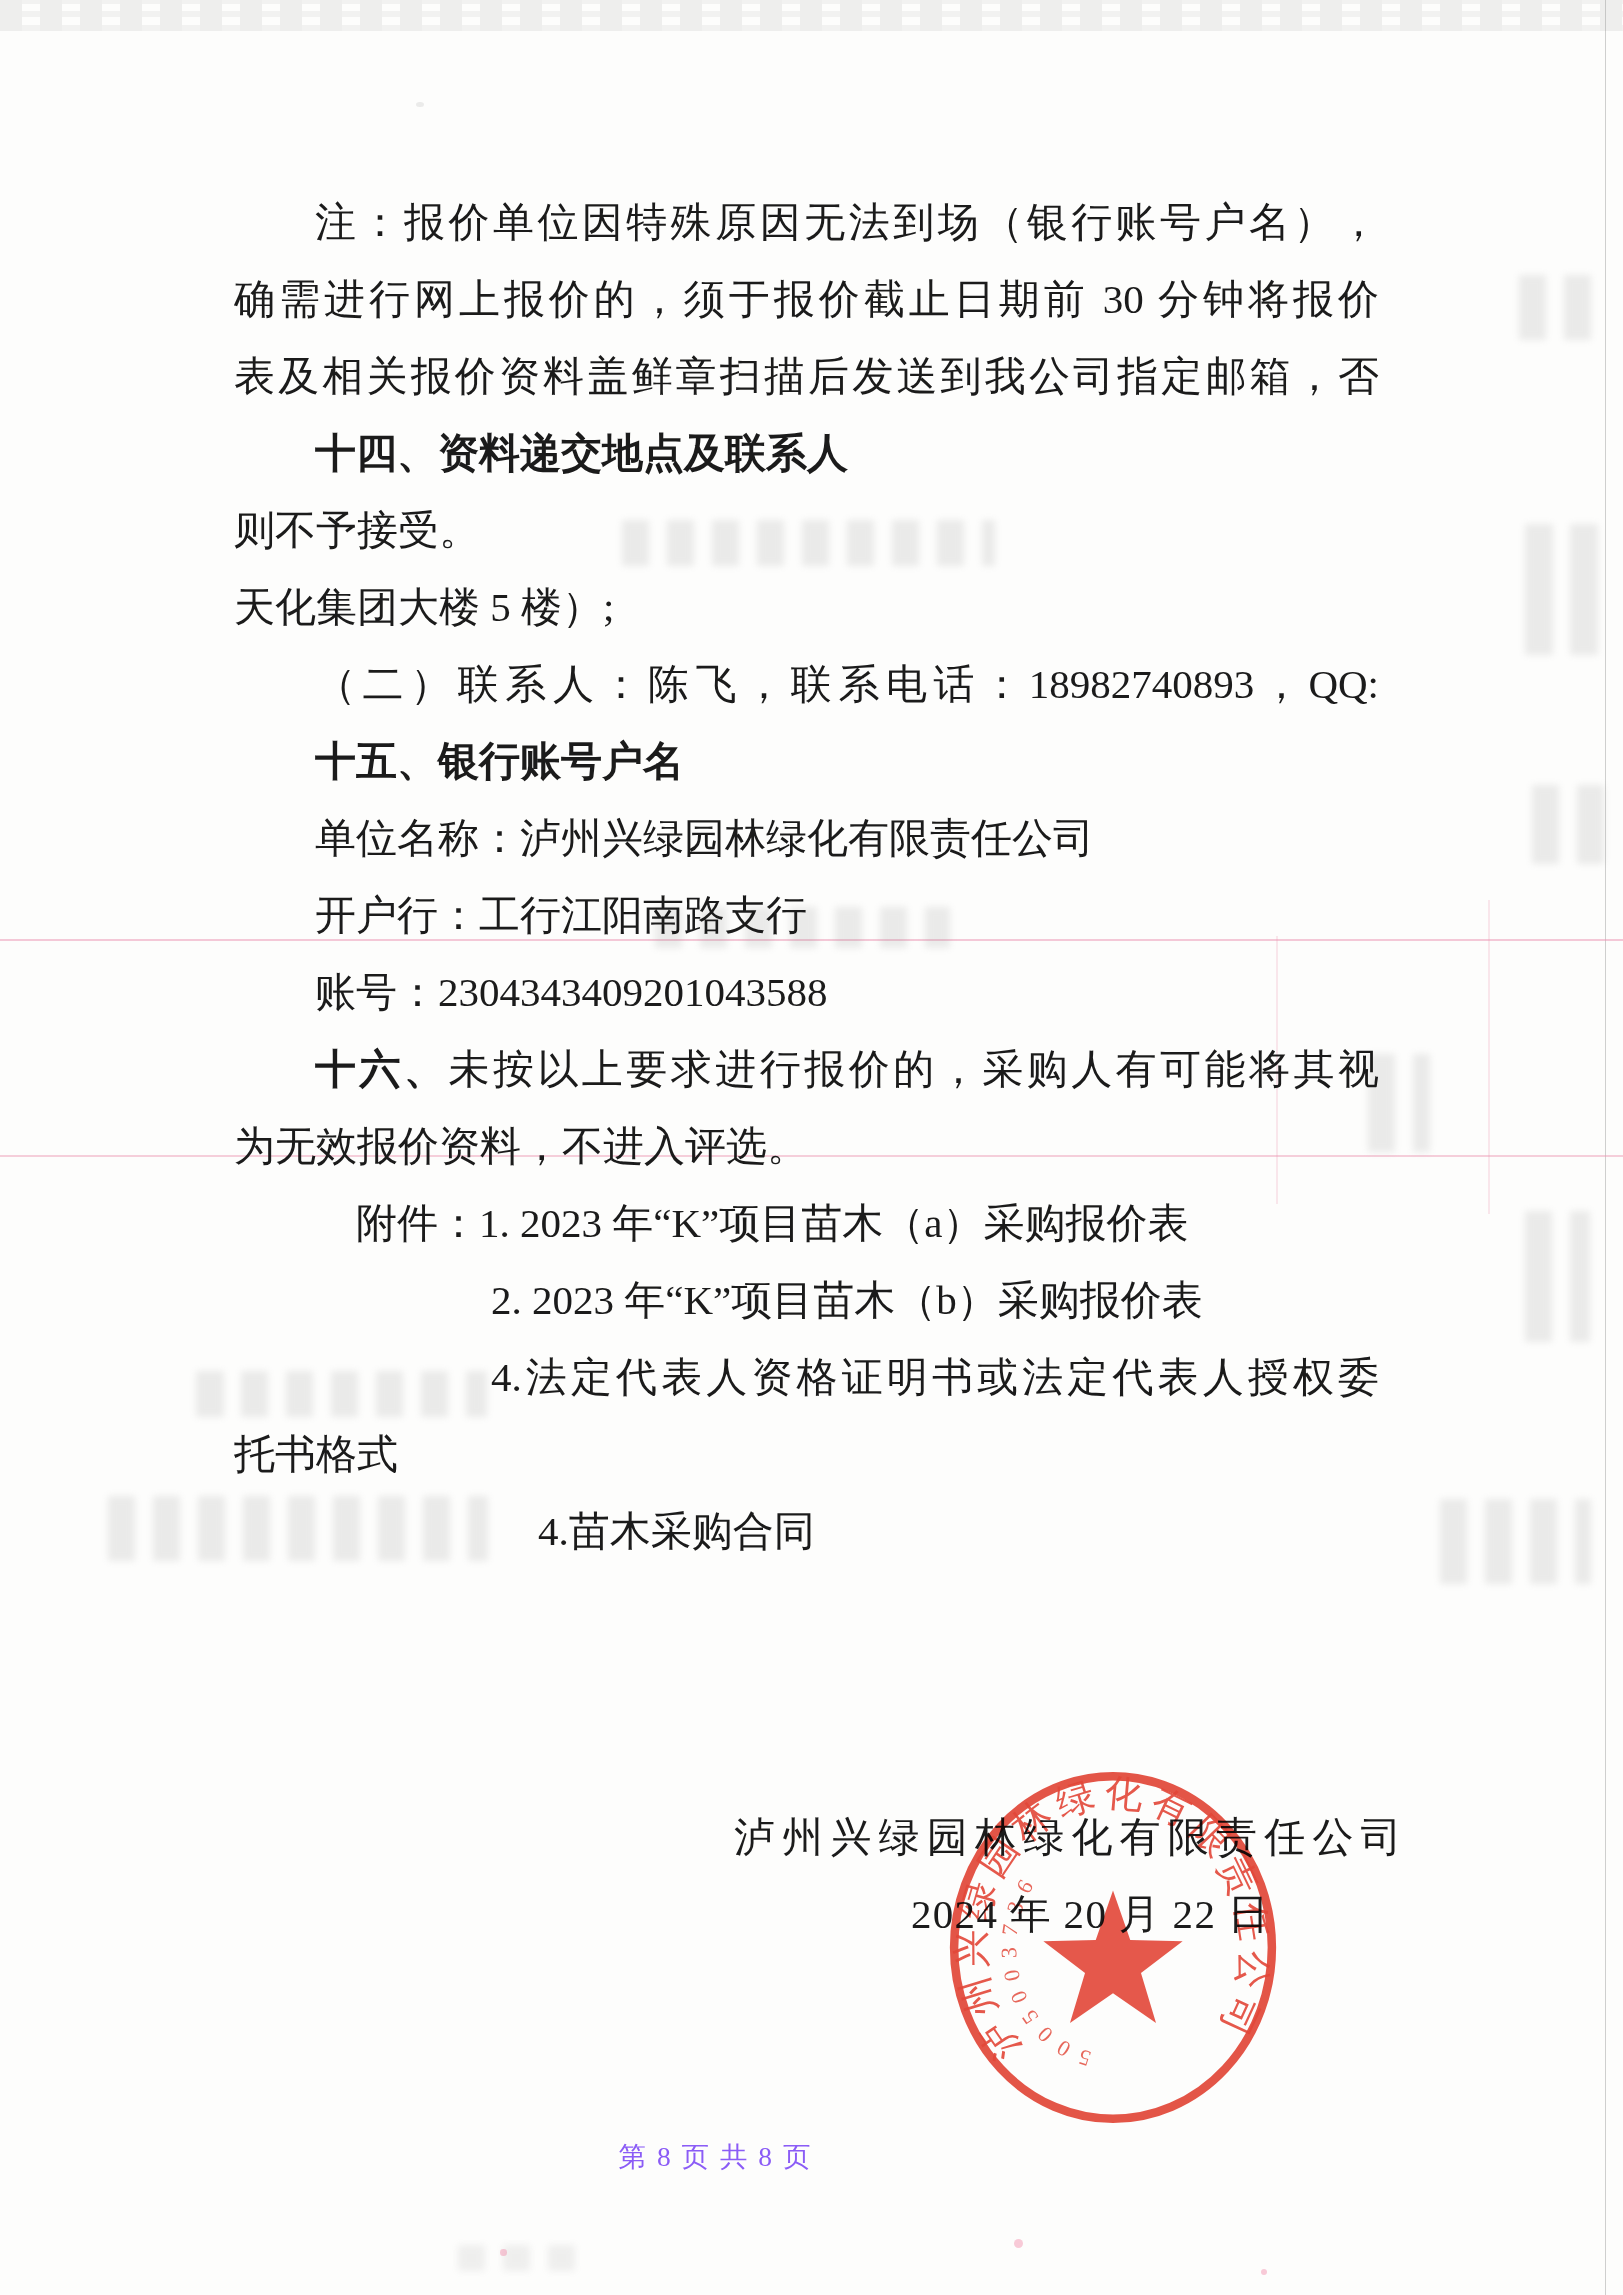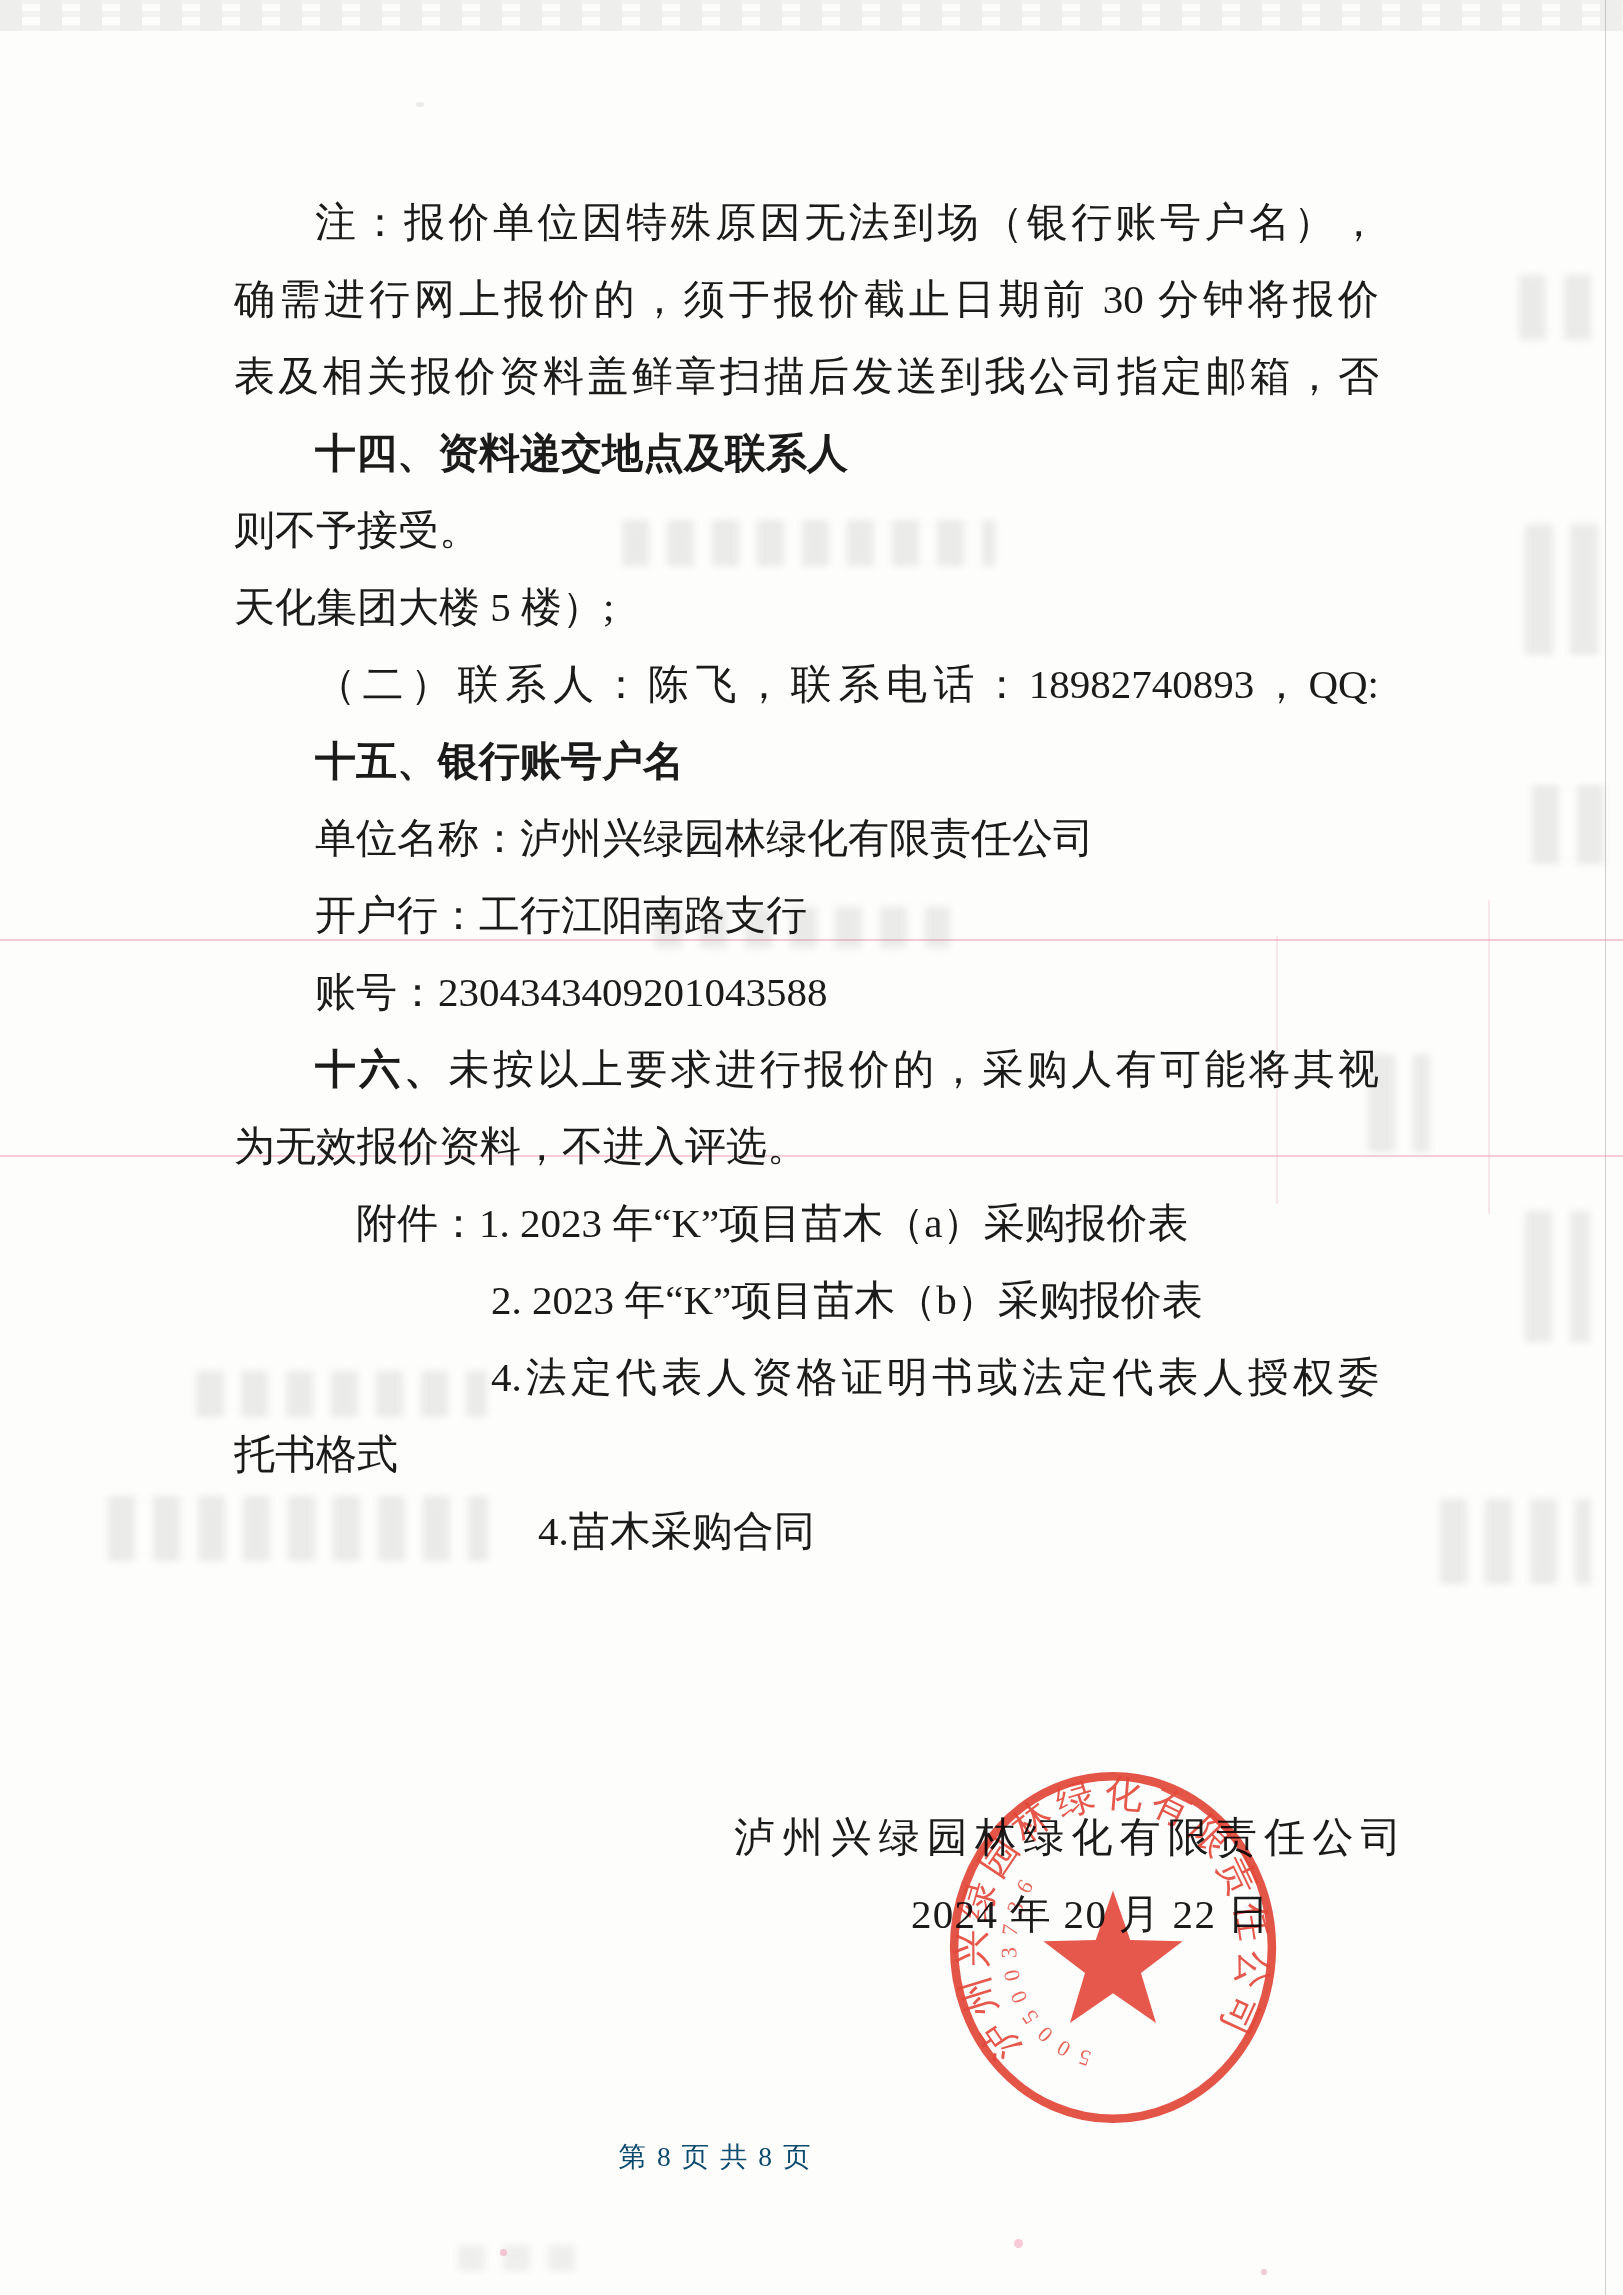--- a/index.html
+++ b/index.html
@@ -20,21 +20,21 @@
   .s-attach{padding-left:122px;}
   .s-attach-num{padding-left:257px;}
   .s-attach4{padding-left:304px;}
   .b{font-weight:bold;}
   
   .sig{position:absolute;height:77px;line-height:77px;font-size:41px;}
   .sig-company{left:734px;top:1799px;letter-spacing:7.2px;}
   .sig-date{left:911px;top:1876px;letter-spacing:1.3px;}
   
   .footer{position:absolute;left:0;top:2135px;width:1431px;height:43px;line-height:43px;
-          text-align:center;font-size:27.5px;letter-spacing:2px;color:#0c4a6e;}
+          text-align:center;font-size:27.5px;letter-spacing:2px;color:#8b5cf6;}
   
   .seal{position:absolute;left:943px;top:1761px;width:340px;height:373px;
         mix-blend-mode:multiply;opacity:.94;}
   .seal text{font-family:"Liberation Serif","DejaVu Serif",serif;}
   
   .hline{position:absolute;left:0;width:1623px;height:2px;background:rgba(236,148,178,.5);}
   .vline{position:absolute;width:2px;background:rgba(236,148,178,.22);}
   .edge-line{position:absolute;top:0;height:2295px;width:1.3px;background:rgba(150,150,150,.45);}
   .top-noise{position:absolute;left:0;top:0;width:1623px;height:31px;opacity:.10;filter:blur(0.7px);
      background:repeating-linear-gradient(90deg,#777 0 22px,transparent 22px 40px),

